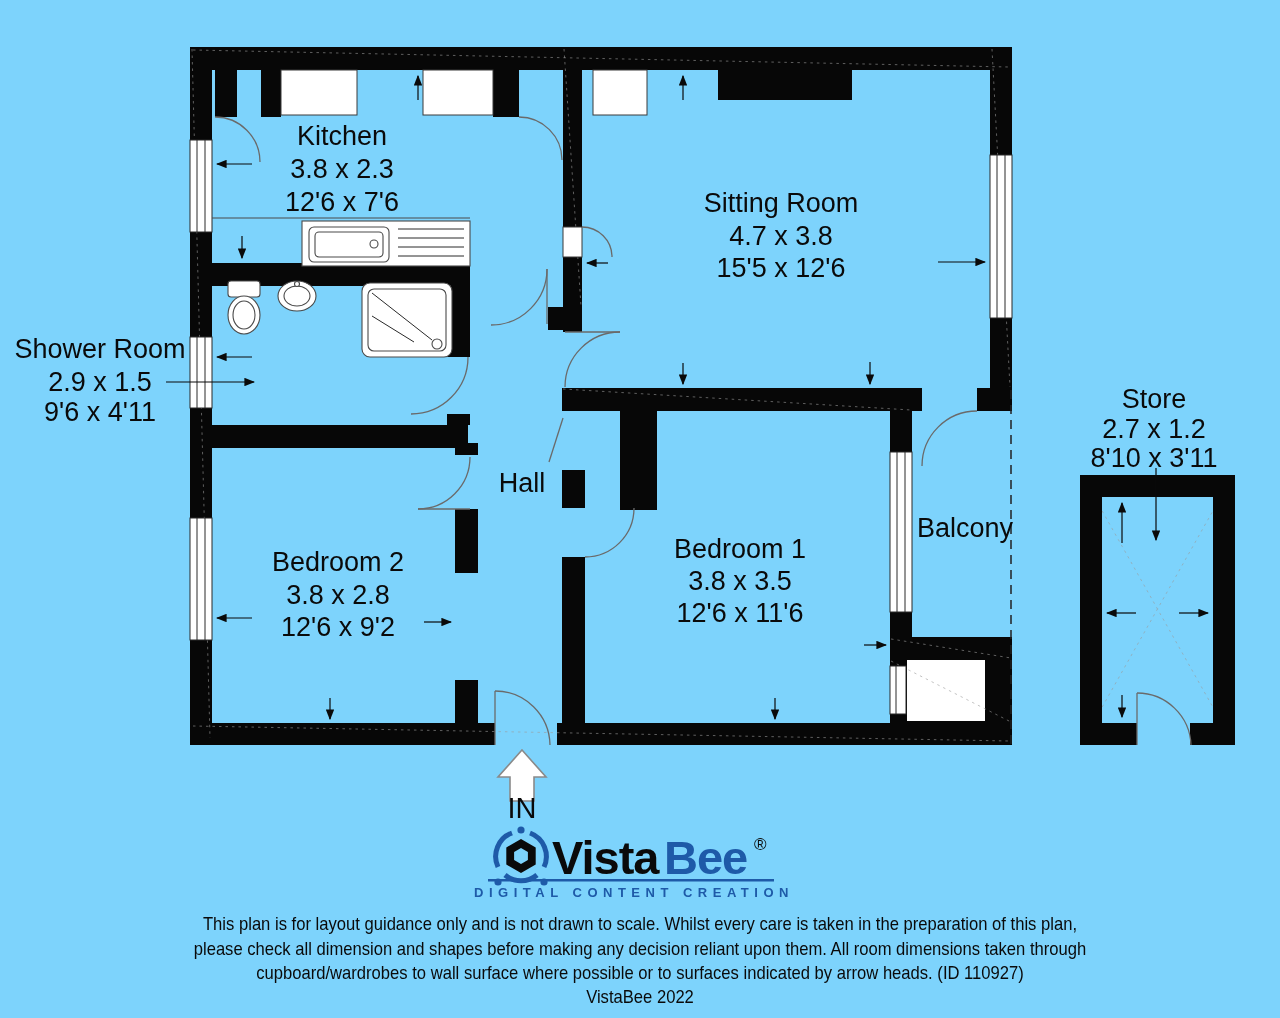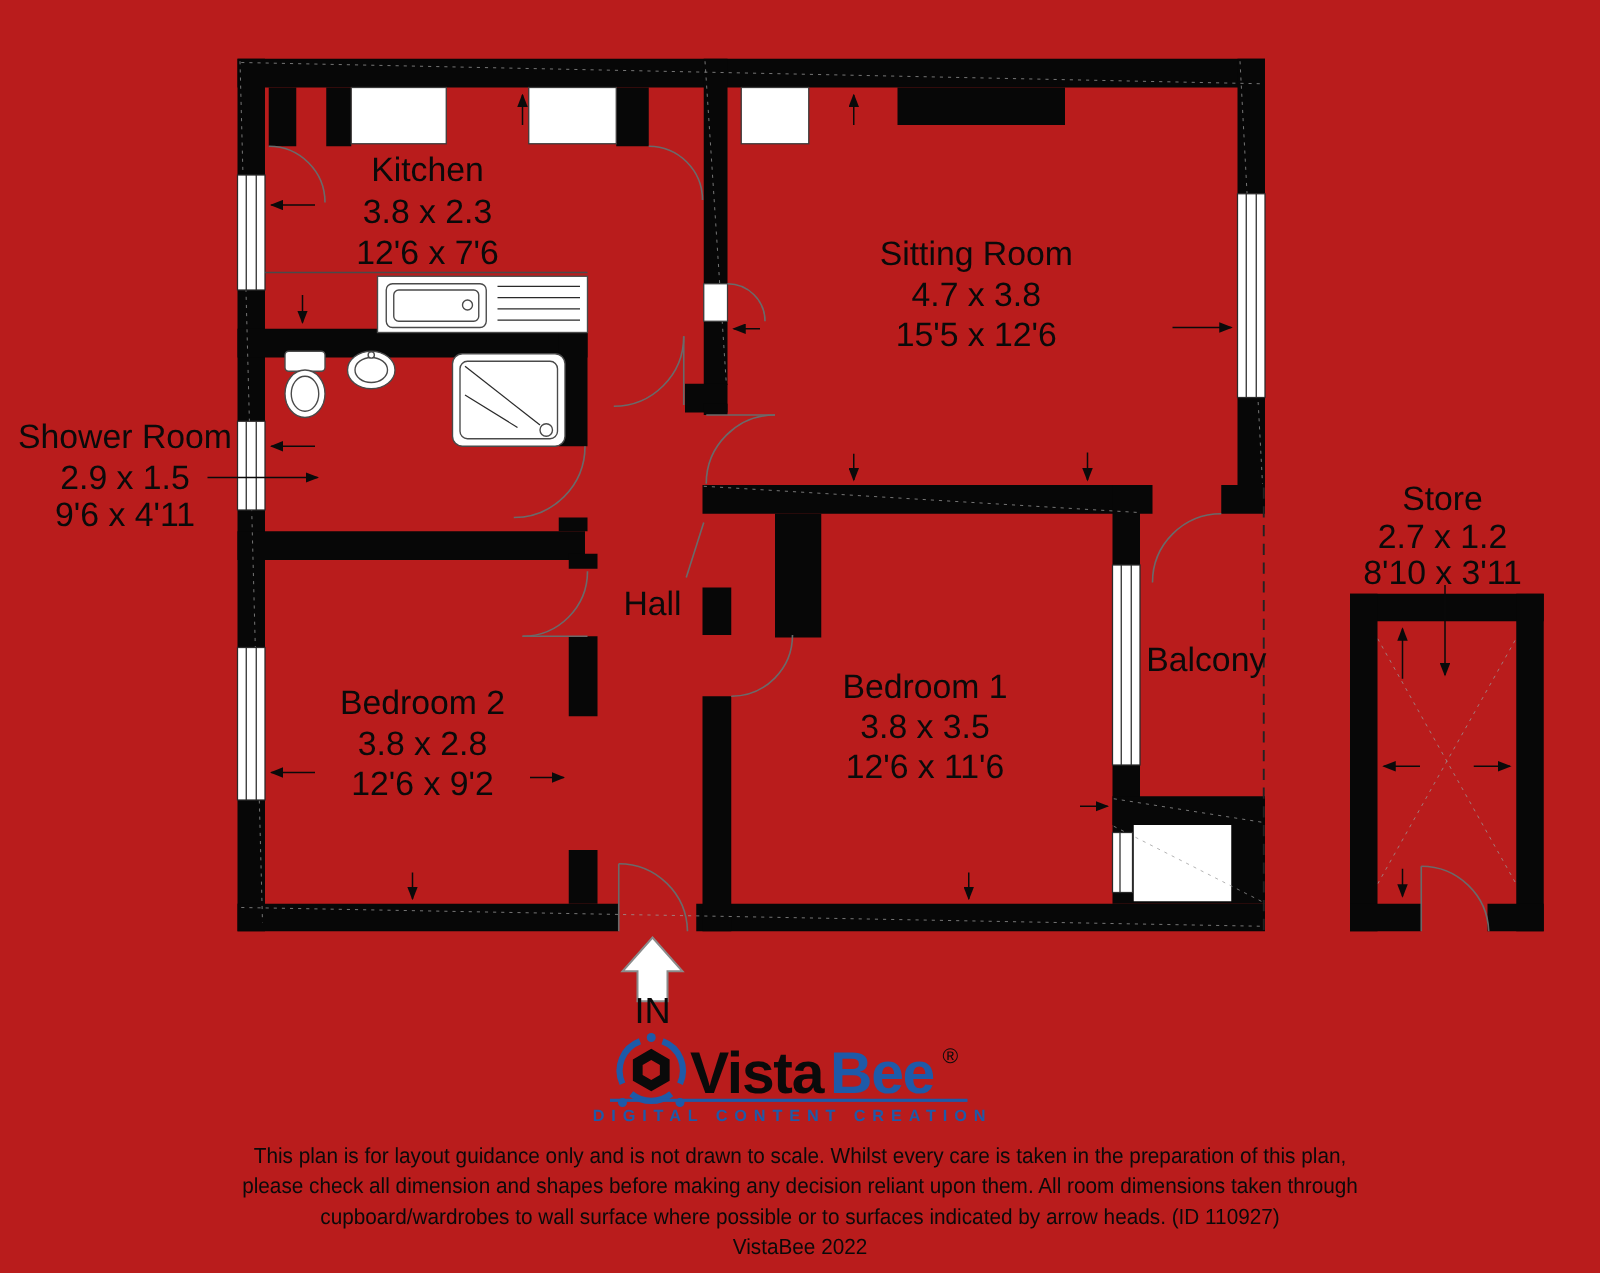--- a/index.html
+++ b/index.html
@@ -1,16 +1,16 @@
 <!DOCTYPE html>
 <html><head>
 <meta charset="utf-8">
 <style>
   html,body{margin:0;padding:0;background:#ffffff;}
-  .page{position:relative;width:1280px;height:1018px;background:#b91c1c;overflow:hidden;
+  .page{position:relative;width:1280px;height:1018px;background:#7dd3fc;overflow:hidden;
         font-family:"Liberation Sans", sans-serif;}
   svg{position:absolute;left:0;top:0;}
   svg text{font-family:"Liberation Sans", sans-serif;fill:#0a0a0a;}
   .room-label{font-size:27px;}
   .in-label{font-size:29px;}
   .wall{fill:#070707;}
   .cup{fill:#ffffff;stroke:#3a3a3a;stroke-width:1;}
   .win{fill:#ffffff;stroke:#2a2a2a;stroke-width:1;}
   .winline{stroke:#2a2a2a;stroke-width:1;fill:none;}
   .door{stroke:#6a6a6a;stroke-width:1.3;fill:none;}

